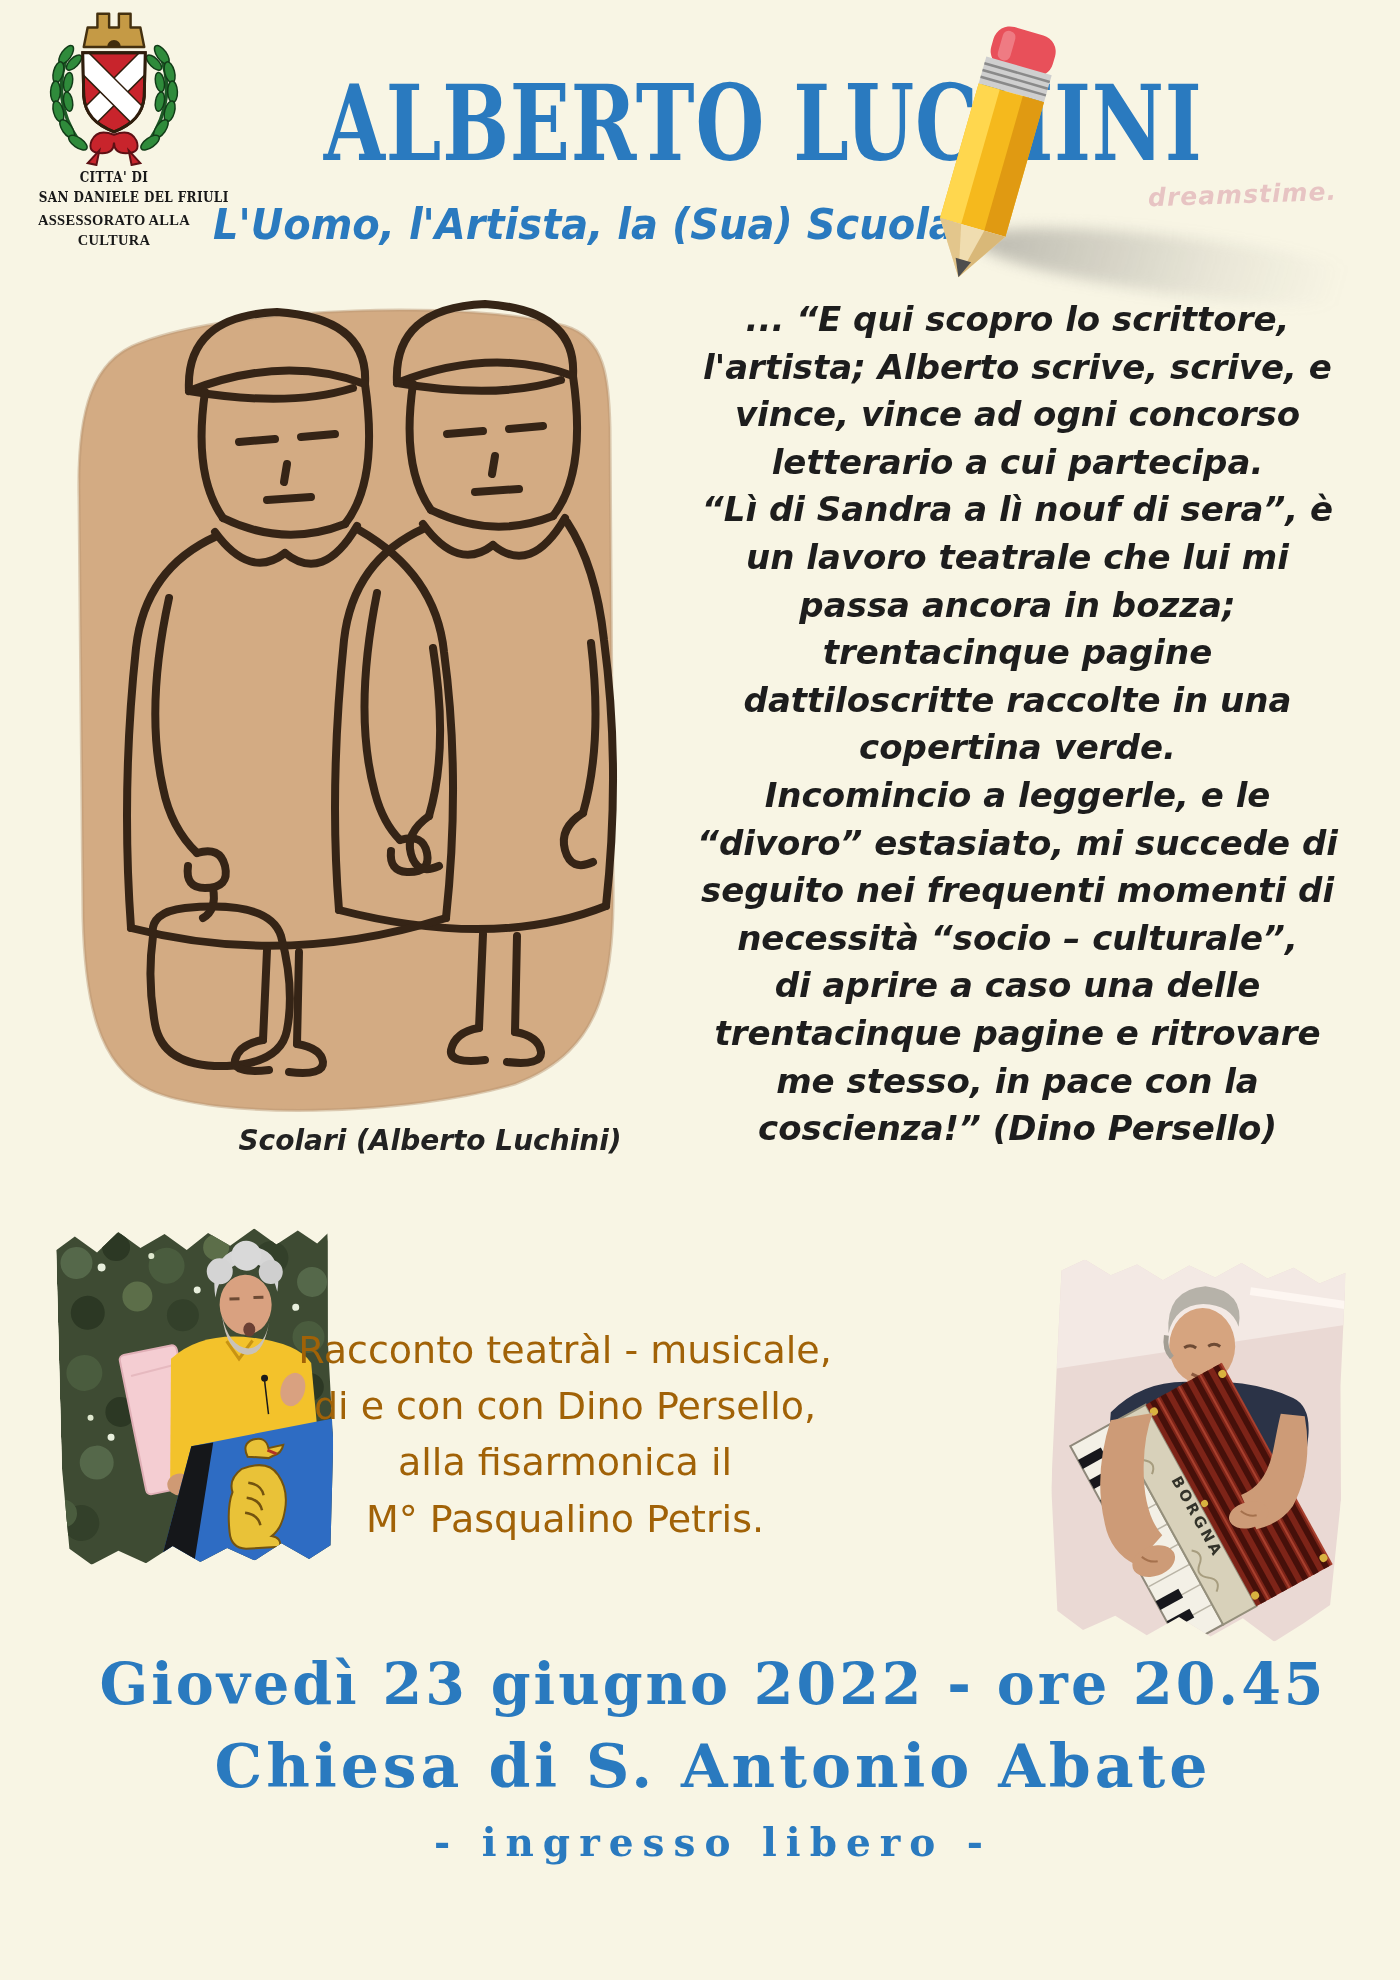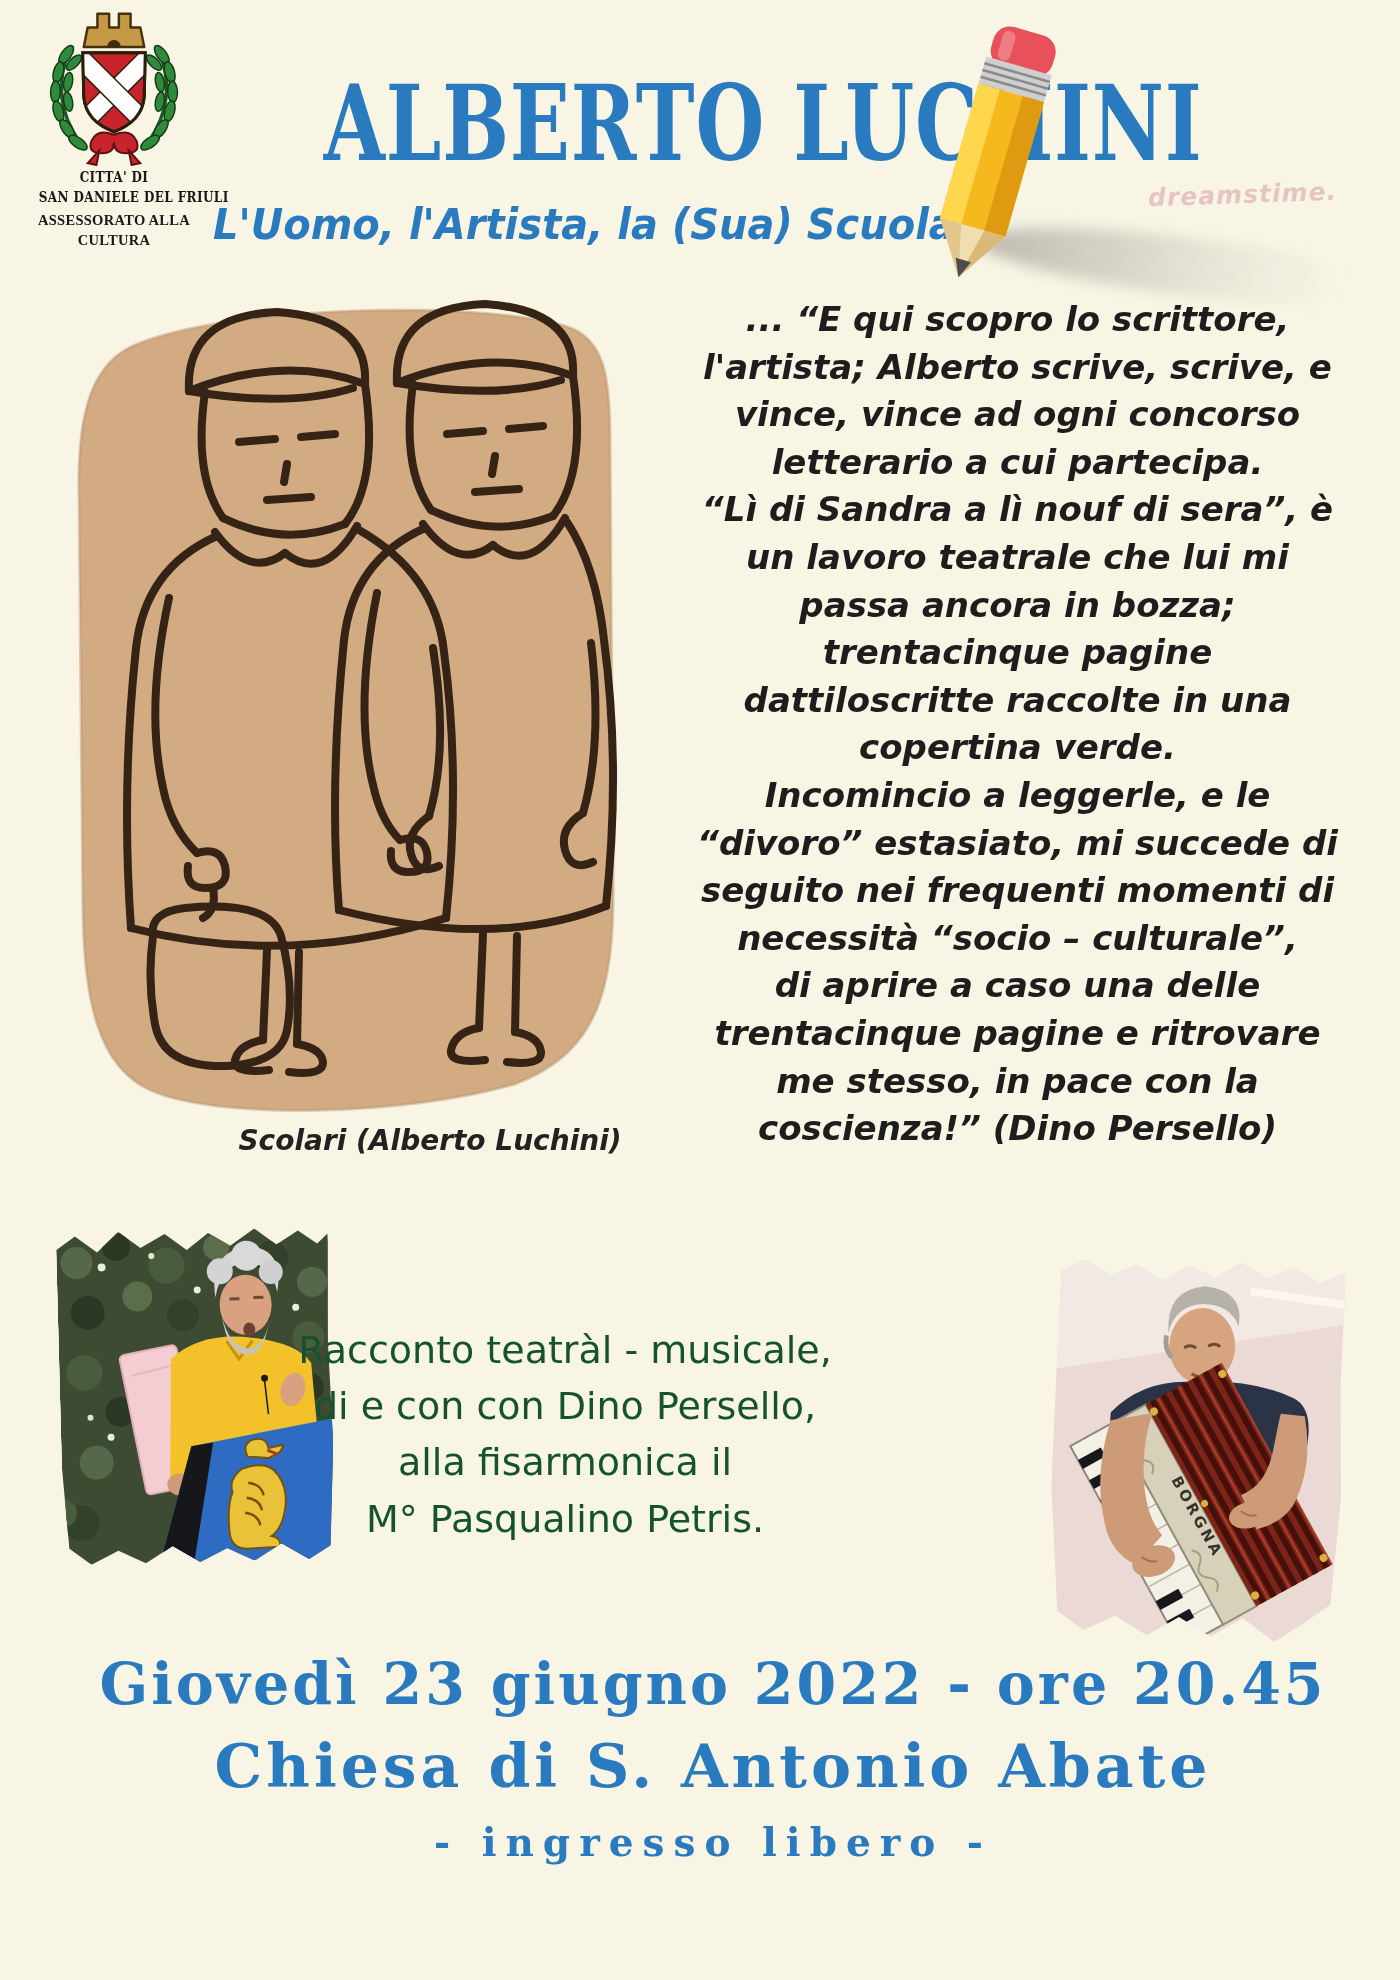--- a/index.html
+++ b/index.html
@@ -49,21 +49,21 @@
     position:absolute;left:645px;top:296px;width:745px;text-align:center;
     font-weight:bold;font-style:italic;font-size:34px;line-height:1.4;color:#1d1d1d;white-space:pre;
   }
   
   .photo-left{
     position:absolute;left:60px;top:1230px;width:272px;height:332px;transform:rotate(-1.5deg);
     clip-path:polygon(0% 5%,7% 1%,15% 6%,23% 0%,31% 5%,40% 1%,48% 6%,56% 1%,64% 5%,73% 0%,81% 5%,89% 1%,96% 5%,100% 2%,99% 35%,100% 65%,98% 96%,90% 100%,80% 95%,70% 100%,60% 96%,50% 100%,40% 95%,30% 100%,20% 96%,10% 100%,2% 95%,0% 70%);
   }
   .description{
     position:absolute;left:285px;top:1322px;width:560px;text-align:center;
-    font-size:38px;line-height:1.48;color:#14532d;white-space:pre;
+    font-size:38px;line-height:1.48;color:#a16207;white-space:pre;
   }
   .photo-right{
     position:absolute;left:1052px;top:1262px;width:290px;height:378px;transform:rotate(1.2deg);
     clip-path:polygon(2% 3%,10% 0%,19% 4%,28% 1%,37% 5%,46% 1%,55% 4%,64% 0%,73% 4%,82% 1%,91% 5%,100% 2%,99% 32%,100% 62%,97% 90%,88% 95%,78% 100%,67% 94%,56% 99%,45% 94%,34% 99%,23% 94%,12% 98%,3% 93%,0% 60%,1% 30%);
   }
   
   .event-block{position:absolute;left:0;top:1650px;width:1400px;text-align:center;color:#2a7abf;font-family:"DejaVu Serif",serif;font-weight:bold;margin-left:13px;}
   .ev-date{font-size:57px;letter-spacing:3px;white-space:nowrap;}
   .ev-city{font-size:46px;letter-spacing:5px;margin-top:24px;white-space:nowrap;}
   .ev-venue{font-size:60px;letter-spacing:4px;margin-top:14px;white-space:nowrap;}

